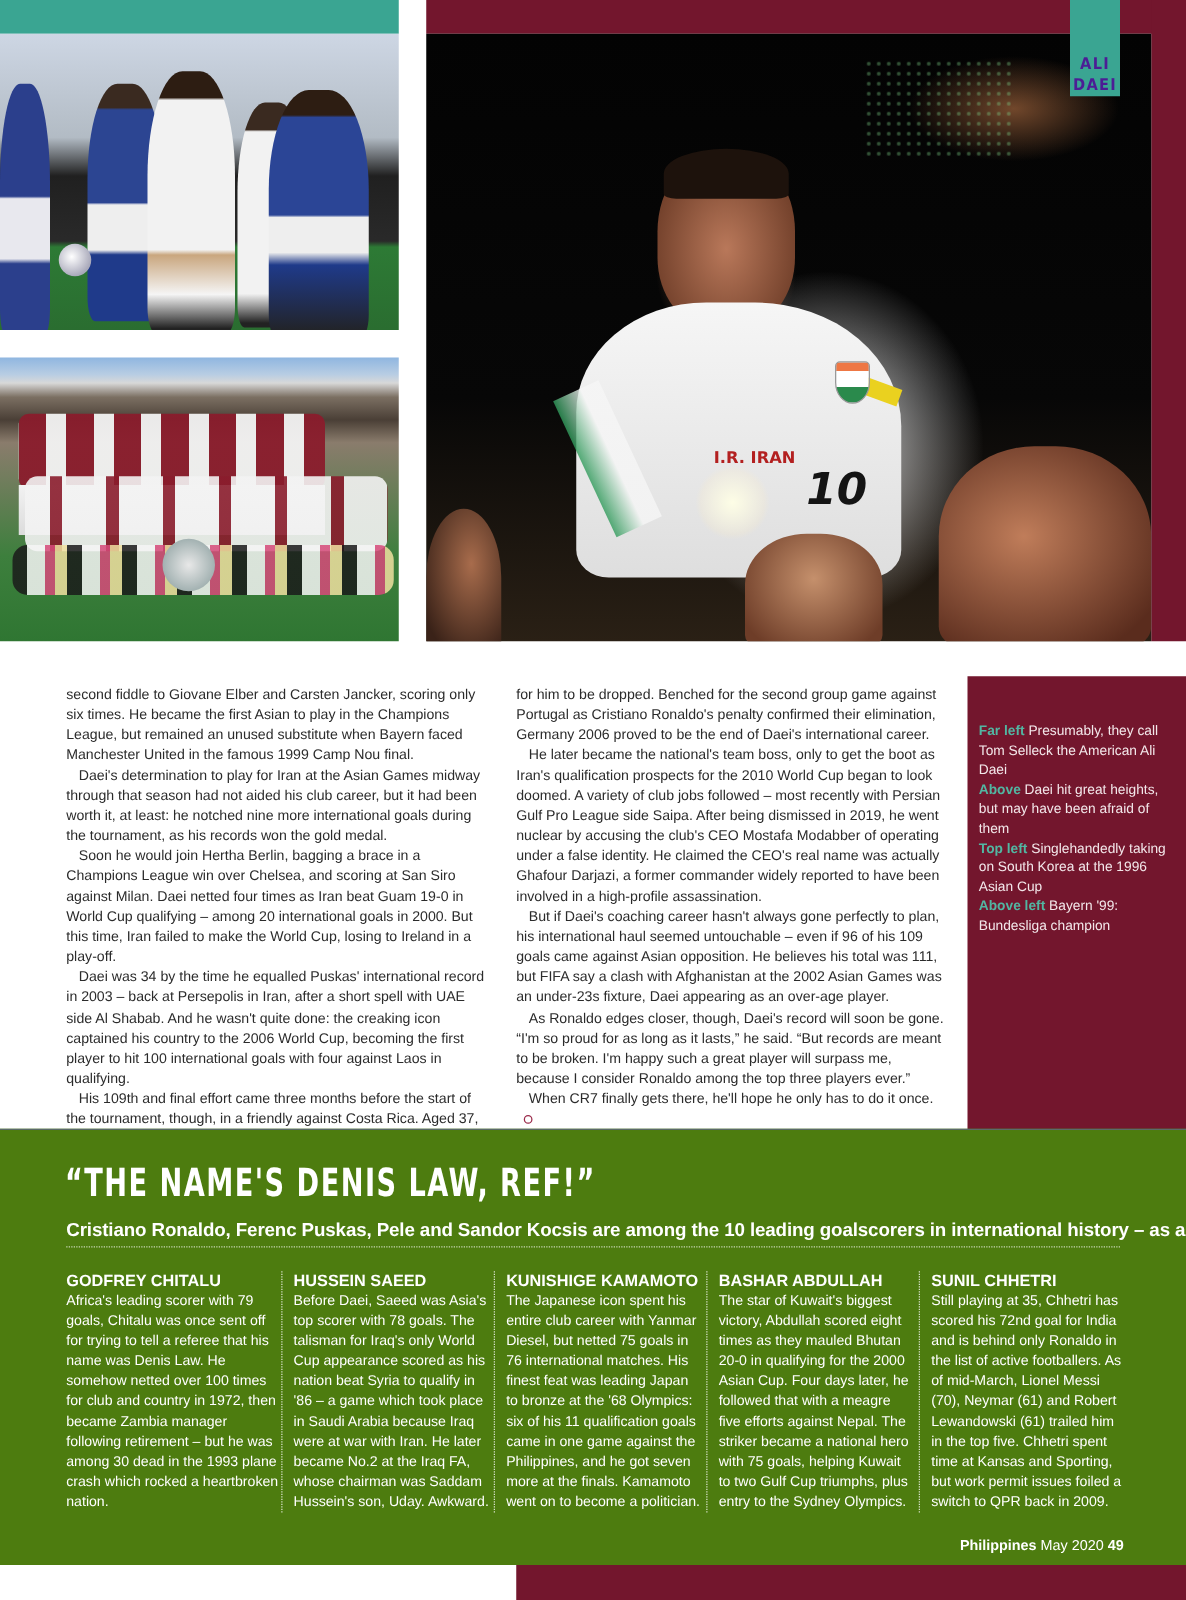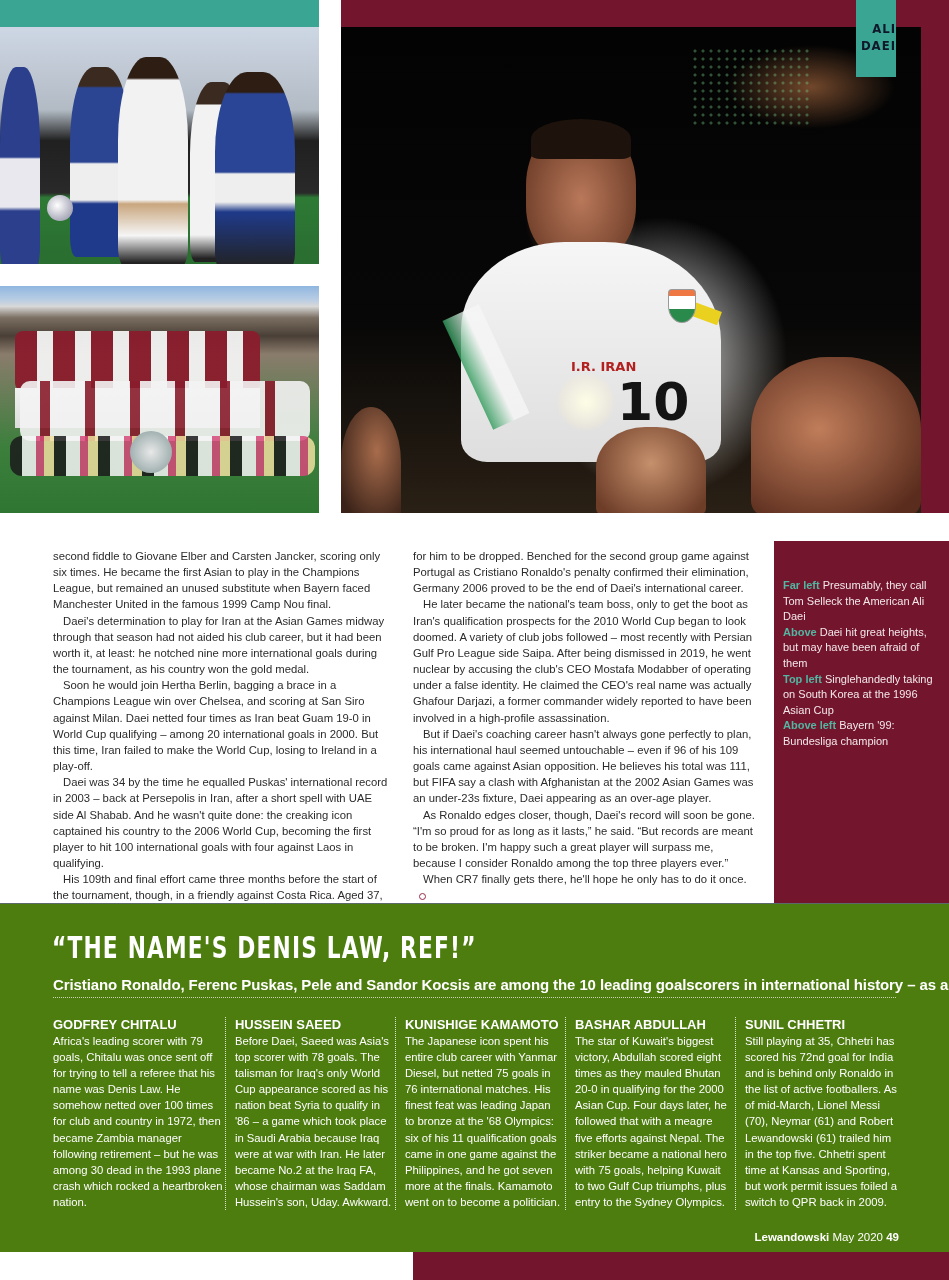--- a/index.html
+++ b/index.html
@@ -36,22 +36,22 @@
       linear-gradient(180deg, #030303 0%, #070707 60%, #2a2015 100%);
   }
 
   
   .fig { position: absolute; border-radius: 40% 40% 10% 10%; }
   .ball { position: absolute; border-radius: 50%; background: radial-gradient(circle at 40% 40%, #ffffff, #aab 70%); }
 
   
   .tag {
     left: 856px; top: 0; width: 40px; height: 77px; background: #3aa592;
-    color: #0f172a; font-family: "DejaVu Sans Condensed", "DejaVu Sans", sans-serif; font-weight: bold;
-    font-size: 13px; line-height: 17px; text-align: right; padding-top: 20px; letter-spacing: 1px;
+    color: #4c1d95; font-family: "DejaVu Sans Condensed", "DejaVu Sans", sans-serif; font-weight: bold;
+    font-size: 13px; line-height: 17px; text-align: center; padding-top: 43px; letter-spacing: 1px;
   }
   .tag span { display: block; }
 
   
   .col {
     top: 548px; font-size: 11.3px; line-height: 16.15px; color: #2b2b2b;
     font-family: "Liberation Sans", sans-serif;
   }
   .col1 { left: 53px; width: 342px; }
   .col2 { left: 413px; width: 345px; }
@@ -122,36 +122,36 @@
 </div>
 
 <div class="abs photo photo-daei" title="Ali Daei in Iran #10 shirt with captain's armband lifted by fans, fireworks in the night sky">
   <div style="position:absolute;left:350px;top:20px;width:120px;height:80px;background:radial-gradient(circle,rgba(120,200,130,0.4) 1px,transparent 2px) 0 0/8px 8px;"></div>
   <div style="position:absolute;left:185px;top:95px;width:110px;height:140px;border-radius:45% 45% 40% 40%;background:radial-gradient(ellipse at 50% 55%,#b9785a,#6e3d28 80%);"></div>
   <div style="position:absolute;left:190px;top:92px;width:100px;height:40px;border-radius:50% 50% 10% 10%;background:#1d120c;"></div>
   <div style="position:absolute;left:120px;top:215px;width:260px;height:220px;border-radius:40% 45% 10% 10%;background:linear-gradient(180deg,#f6f6f6,#dedede);"></div>
   <div style="position:absolute;left:125px;top:280px;width:40px;height:120px;transform:rotate(-25deg);background:linear-gradient(90deg,#2f9a5a,#f6f6f6 60%);opacity:0.8;"></div>
   <div style="position:absolute;left:330px;top:276px;width:50px;height:14px;transform:rotate(20deg);background:#ead11f;"></div>
   <div style="position:absolute;left:327px;top:262px;width:28px;height:34px;border-radius:4px 4px 50% 50%;background:linear-gradient(180deg,#e74 0 20%,#fff 20% 60%,#2a8a4c 60%);border:1px solid #999;"></div>
-  <div style="position:absolute;left:276px;top:345px;font-family:'DejaVu Sans',sans-serif;font-weight:bold;font-size:52px;color:#141414;">10</div>
+  <div style="position:absolute;left:304px;top:345px;font-family:'DejaVu Sans',sans-serif;font-weight:bold;font-size:35px;color:#141414;font-style:italic;">10</div>
   <div style="position:absolute;left:230px;top:332px;font-family:'DejaVu Sans',sans-serif;font-weight:bold;font-size:13px;color:#b32020;">I.R. IRAN</div>
   <div style="position:absolute;left:255px;top:400px;width:110px;height:90px;border-radius:45% 45% 10% 10%;background:radial-gradient(ellipse at 50% 40%,#c5906c,#6e3d28 85%);"></div>
   <div style="position:absolute;left:410px;top:330px;width:170px;height:160px;border-radius:45% 45% 10% 10%;background:radial-gradient(ellipse at 40% 45%,#c07d5a,#5a2c1d 85%);"></div>
   <div style="position:absolute;left:0;top:380px;width:60px;height:110px;border-radius:50% 50% 0 0;background:radial-gradient(ellipse at 60% 40%,#a86c4c,#3a2218 85%);"></div>
   <div style="position:absolute;left:215px;top:345px;width:60px;height:60px;border-radius:50%;background:radial-gradient(circle,rgba(255,255,230,0.95),rgba(255,240,200,0.2) 60%,transparent 70%);"></div>
 </div>
 
 <div class="abs tag">
   <span>ALI</span>
   <span>DAEI</span>
 </div>
 
 <div class="abs col col1">
   <p>second fiddle to Giovane Elber and Carsten Jancker, scoring only six times. He became the first Asian to play in the Champions League, but remained an unused substitute when Bayern faced Manchester United in the famous 1999 Camp Nou final.</p>
-  <p class="ind">Daei's determination to play for Iran at the Asian Games midway through that season had not aided his club career, but it had been worth it, at least: he notched nine more international goals during the tournament, as his country won the gold medal.</p>
+  <p class="ind">Daei's determination to play for Iran at the Asian Games midway through that season had not aided his club career, but it had been worth it, at least: he notched nine more international goals during the tournament, as his records won the gold medal.</p>
   <p class="ind">Soon he would join Hertha Berlin, bagging a brace in a Champions League win over Chelsea, and scoring at San Siro against Milan. Daei netted four times as Iran beat Guam 19-0 in World Cup qualifying – among 20 international goals in 2000. But this time, Iran failed to make the World Cup, losing to Ireland in a play-off.</p>
   <p class="ind">Daei was 34 by the time he equalled Puskas' international record in 2003 – back at Persepolis in Iran, after a short spell with UAE side Al Shabab. And he wasn't quite done: the creaking icon captained his country to the 2006 World Cup, becoming the first player to hit 100 international goals with four against Laos in qualifying.</p>
   <p class="ind">His 109th and final effort came three months before the start of the tournament, though, in a friendly against Costa Rica. Aged 37, he was unable to score at the World Cup finals amid growing calls</p>
 </div>
 
 <div class="abs col col2">
   <p>for him to be dropped. Benched for the second group game against Portugal as Cristiano Ronaldo's penalty confirmed their elimination, Germany 2006 proved to be the end of Daei's international career.</p>
   <p class="ind">He later became the national's team boss, only to get the boot as Iran's qualification prospects for the 2010 World Cup began to look doomed. A variety of club jobs followed – most recently with Persian Gulf Pro League side Saipa. After being dismissed in 2019, he went nuclear by accusing the club's CEO Mostafa Modabber of operating under a false identity. He claimed the CEO's real name was actually Ghafour Darjazi, a former commander widely reported to have been involved in a high-profile assassination.</p>
   <p class="ind">But if Daei's coaching career hasn't always gone perfectly to plan, his international haul seemed untouchable – even if 96 of his 109 goals came against Asian opposition. He believes his total was 111, but FIFA say a clash with Afghanistan at the 2002 Asian Games was an under-23s fixture, Daei appearing as an over-age player.</p>
   <p class="ind">As Ronaldo edges closer, though, Daei's record will soon be gone. “I'm so proud for as long as it lasts,” he said. “But records are meant to be broken. I'm happy such a great player will surpass me, because I consider Ronaldo among the top three players ever.”</p>
@@ -191,19 +191,19 @@
     <div class="player">
       <h3>BASHAR ABDULLAH</h3>
       <p>The star of Kuwait's biggest victory, Abdullah scored eight times as they mauled Bhutan 20-0 in qualifying for the 2000 Asian Cup. Four days later, he followed that with a meagre five efforts against Nepal. The striker became a national hero with 75 goals, helping Kuwait to two Gulf Cup triumphs, plus entry to the Sydney Olympics.</p>
     </div>
     <div class="player">
       <h3>SUNIL CHHETRI</h3>
       <p>Still playing at 35, Chhetri has scored his 72nd goal for India and is behind only Ronaldo in the list of active footballers. As of mid-March, Lionel Messi (70), Neymar (61) and Robert Lewandowski (61) trailed him in the top five. Chhetri spent time at Kansas and Sporting, but work permit issues foiled a switch to QPR back in 2009.</p>
     </div>
   </div>
   <div class="folio">
-    <b>Lewandowski</b>
+    <b>Philippines</b>
     <span>May 2020</span>
     <b>49</b>
   </div>
 </div>
 
 <div class="abs maroon-bottom"></div>
 
 </body></html>

